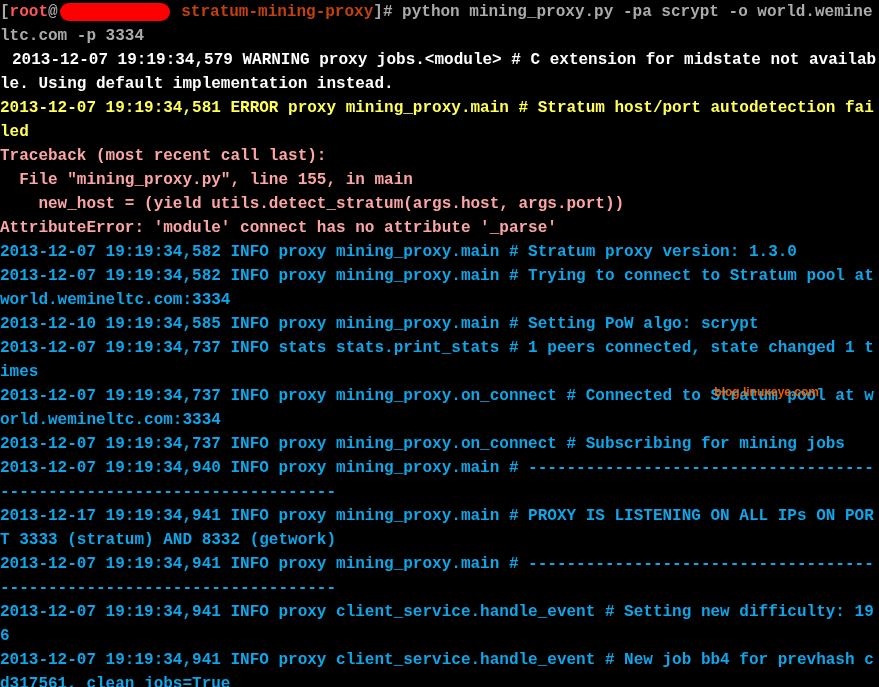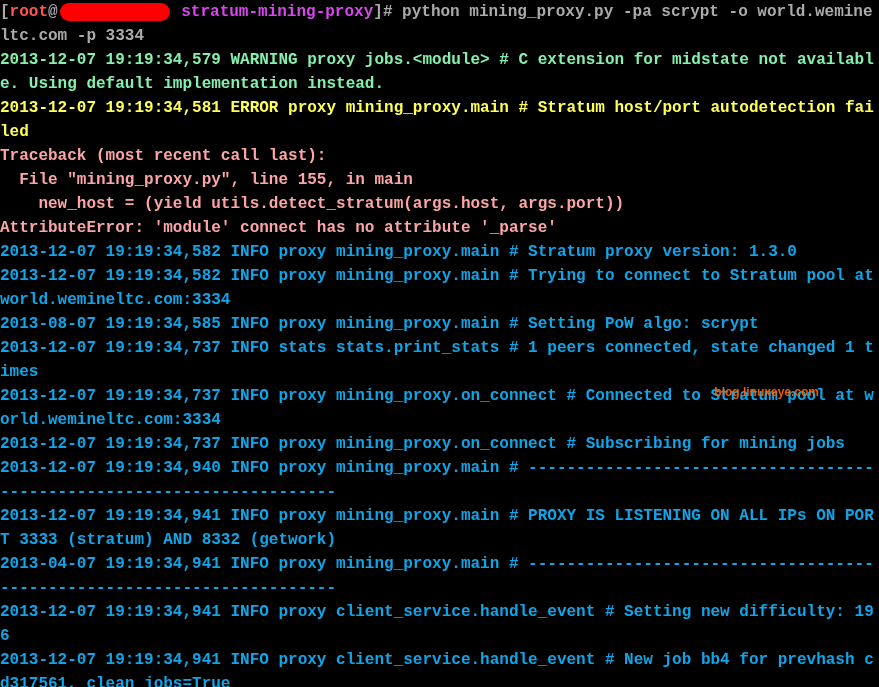--- a/index.html
+++ b/index.html
@@ -29,24 +29,24 @@
   .prompt-blob    {
     display: inline-block;
     background: #ff0000;
     color: #ff0000;
     width: 110px;
     height: 18px;
     border-radius: 9px;
     vertical-align: middle;
     margin: 0 2px;
   }
-  .prompt-dir     { color: #d946ef; }
+  .prompt-dir     { color: #c2410c; }
   .prompt-hash    { color: #aaaaaa; }
   .cmd            { color: #aaaaaa; }
-  .warn           { color: #86efac; }
+  .warn           { color: #ffffff; padding-left: 12px; }
   .err            { color: #ffff55; }
   .info           { color: #0ea5e9; }
   .tb             { color: #fca5a5; }
   .watermark {
     position: absolute;
     color: #ff6600;
     right: 60px;
     top: 380px;
     font-family: Arial, sans-serif;
     font-weight: bold;
@@ -60,23 +60,23 @@
 
 <div class="terminal"><span class="prompt-bracket">[</span><span class="prompt-root">root</span><span class="prompt-at">@</span><span class="prompt-blob"></span> <span class="prompt-dir">stratum-mining-proxy</span><span class="prompt-bracket">]</span><span class="prompt-hash">#</span><span class="cmd"> python mining_proxy.py -pa scrypt -o world.wemineltc.com -p 3334</span>
 <span class="warn">2013-12-07 19:19:34,579 WARNING proxy jobs.&lt;module&gt; # C extension for midstate not available. Using default implementation instead.</span>
 <span class="err">2013-12-07 19:19:34,581 ERROR proxy mining_proxy.main # Stratum host/port autodetection failed</span>
 <span class="tb">Traceback (most recent call last):</span>
 <span class="tb">  File "mining_proxy.py", line 155, in main</span>
 <span class="tb">    new_host = (yield utils.detect_stratum(args.host, args.port))</span>
 <span class="tb">AttributeError: 'module' connect has no attribute '_parse'</span>
 <span class="info">2013-12-07 19:19:34,582 INFO proxy mining_proxy.main # Stratum proxy version: 1.3.0</span>
 <span class="info">2013-12-07 19:19:34,582 INFO proxy mining_proxy.main # Trying to connect to Stratum pool at world.wemineltc.com:3334</span>
-<span class="info">2013-08-07 19:19:34,585 INFO proxy mining_proxy.main # Setting PoW algo: scrypt</span>
+<span class="info">2013-12-10 19:19:34,585 INFO proxy mining_proxy.main # Setting PoW algo: scrypt</span>
 <span class="info">2013-12-07 19:19:34,737 INFO stats stats.print_stats # 1 peers connected, state changed 1 times</span>
 <span class="info">2013-12-07 19:19:34,737 INFO proxy mining_proxy.on_connect # Connected to Stratum pool at world.wemineltc.com:3334</span>
 <span class="info">2013-12-07 19:19:34,737 INFO proxy mining_proxy.on_connect # Subscribing for mining jobs</span>
 <span class="info">2013-12-07 19:19:34,940 INFO proxy mining_proxy.main # -----------------------------------------------------------------------</span>
-<span class="info">2013-12-07 19:19:34,941 INFO proxy mining_proxy.main # PROXY IS LISTENING ON ALL IPs ON PORT 3333 (stratum) AND 8332 (getwork)</span>
-<span class="info">2013-04-07 19:19:34,941 INFO proxy mining_proxy.main # -----------------------------------------------------------------------</span>
+<span class="info">2013-12-17 19:19:34,941 INFO proxy mining_proxy.main # PROXY IS LISTENING ON ALL IPs ON PORT 3333 (stratum) AND 8332 (getwork)</span>
+<span class="info">2013-12-07 19:19:34,941 INFO proxy mining_proxy.main # -----------------------------------------------------------------------</span>
 <span class="info">2013-12-07 19:19:34,941 INFO proxy client_service.handle_event # Setting new difficulty: 196</span>
 <span class="info">2013-12-07 19:19:34,941 INFO proxy client_service.handle_event # New job bb4 for prevhash cd317561, clean_jobs=True</span>
 <div class="watermark">blog.linuxeye.com</div>
 </div>
 
 </body></html>

